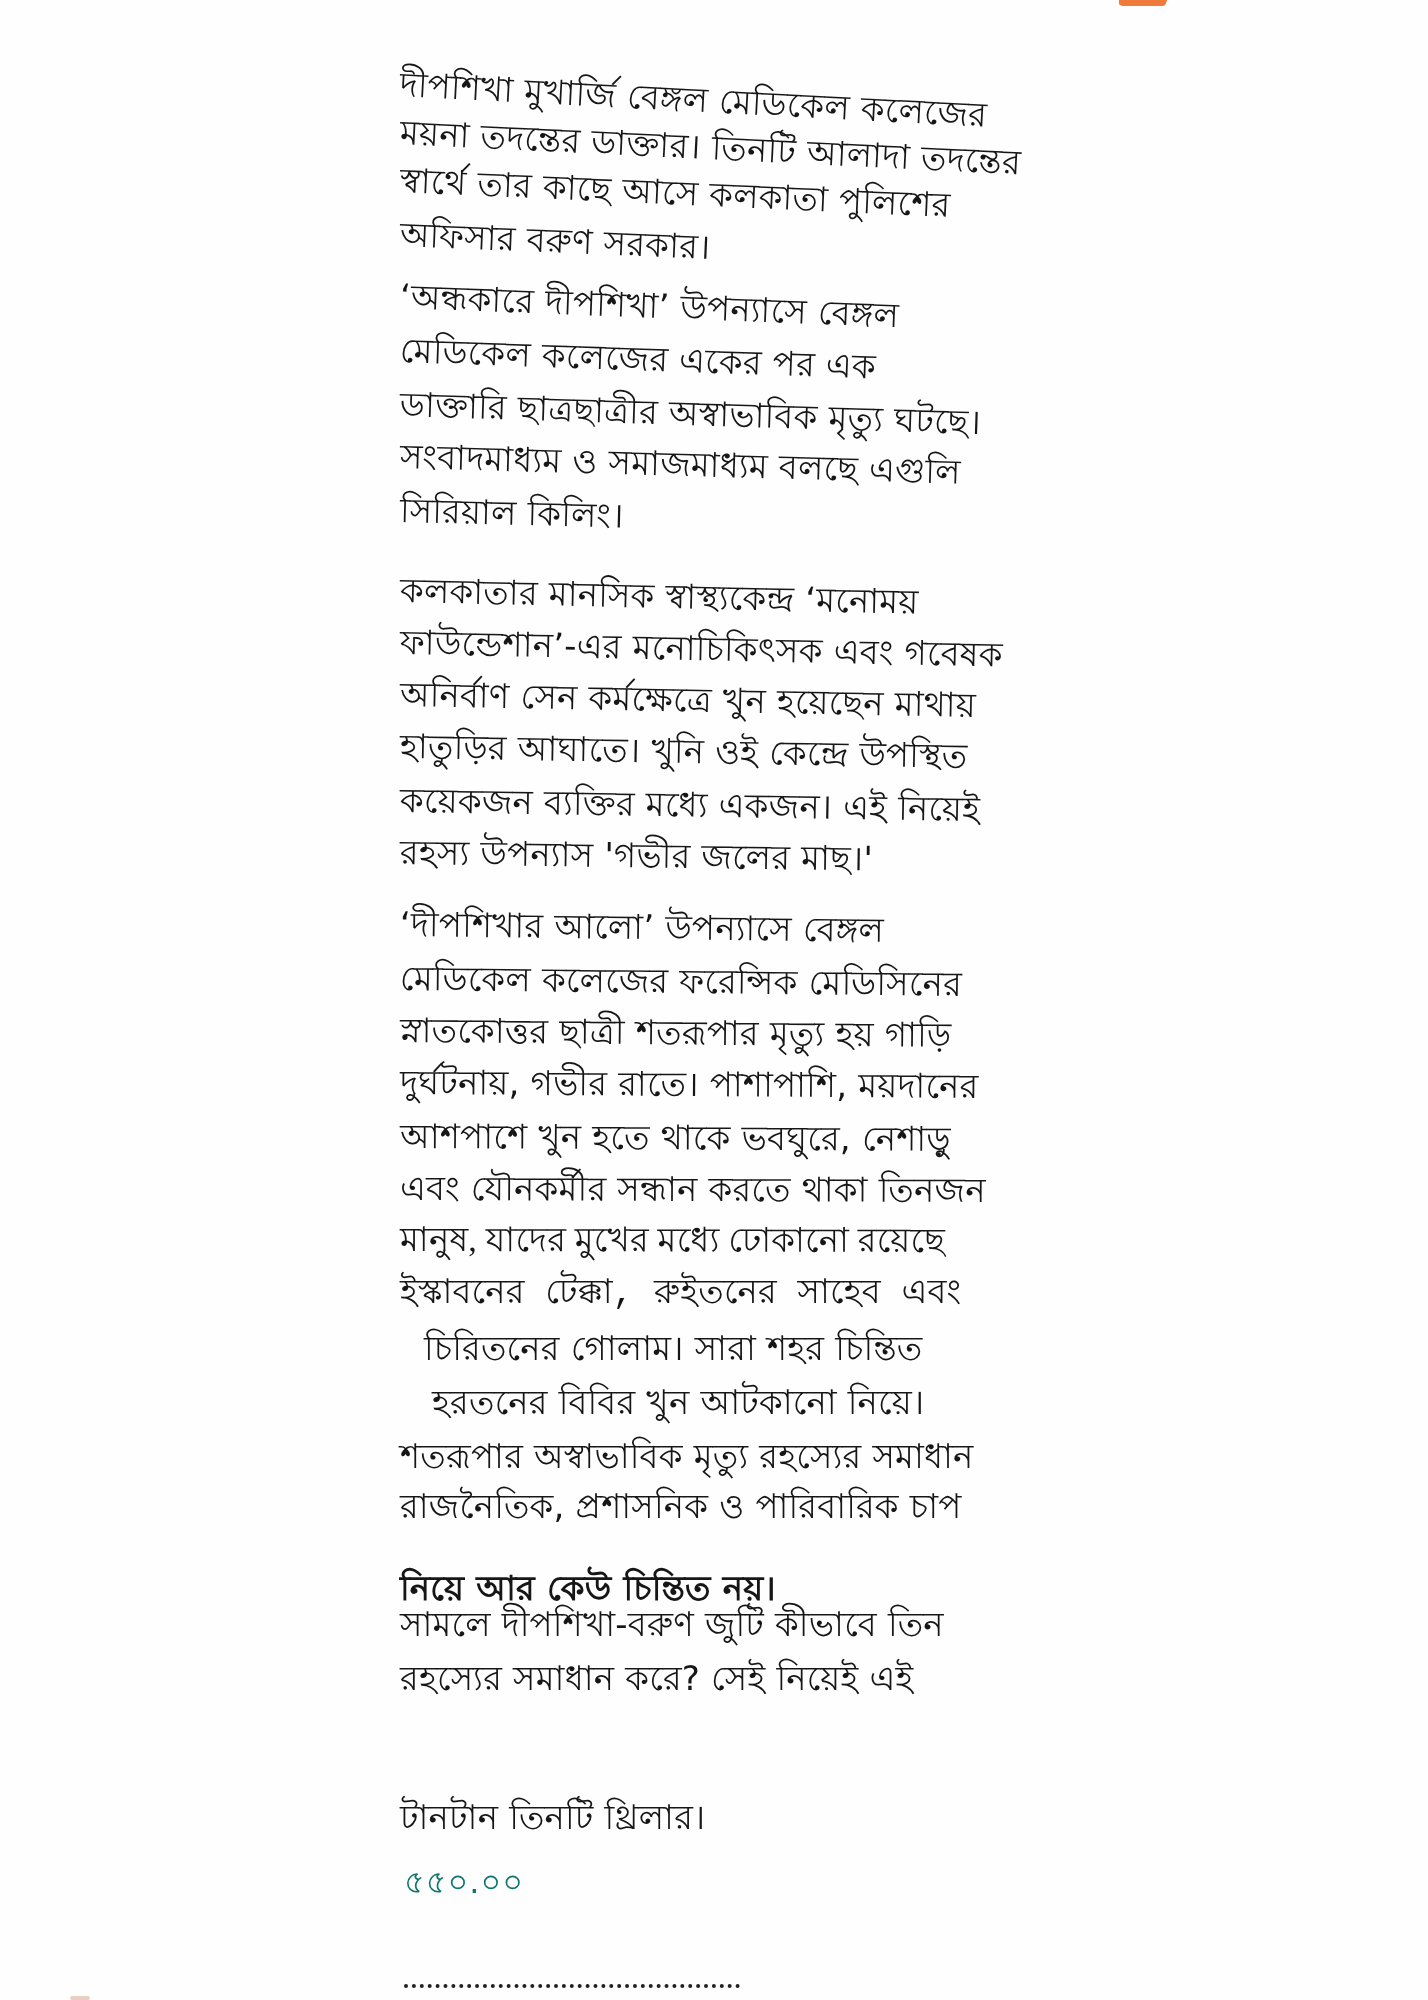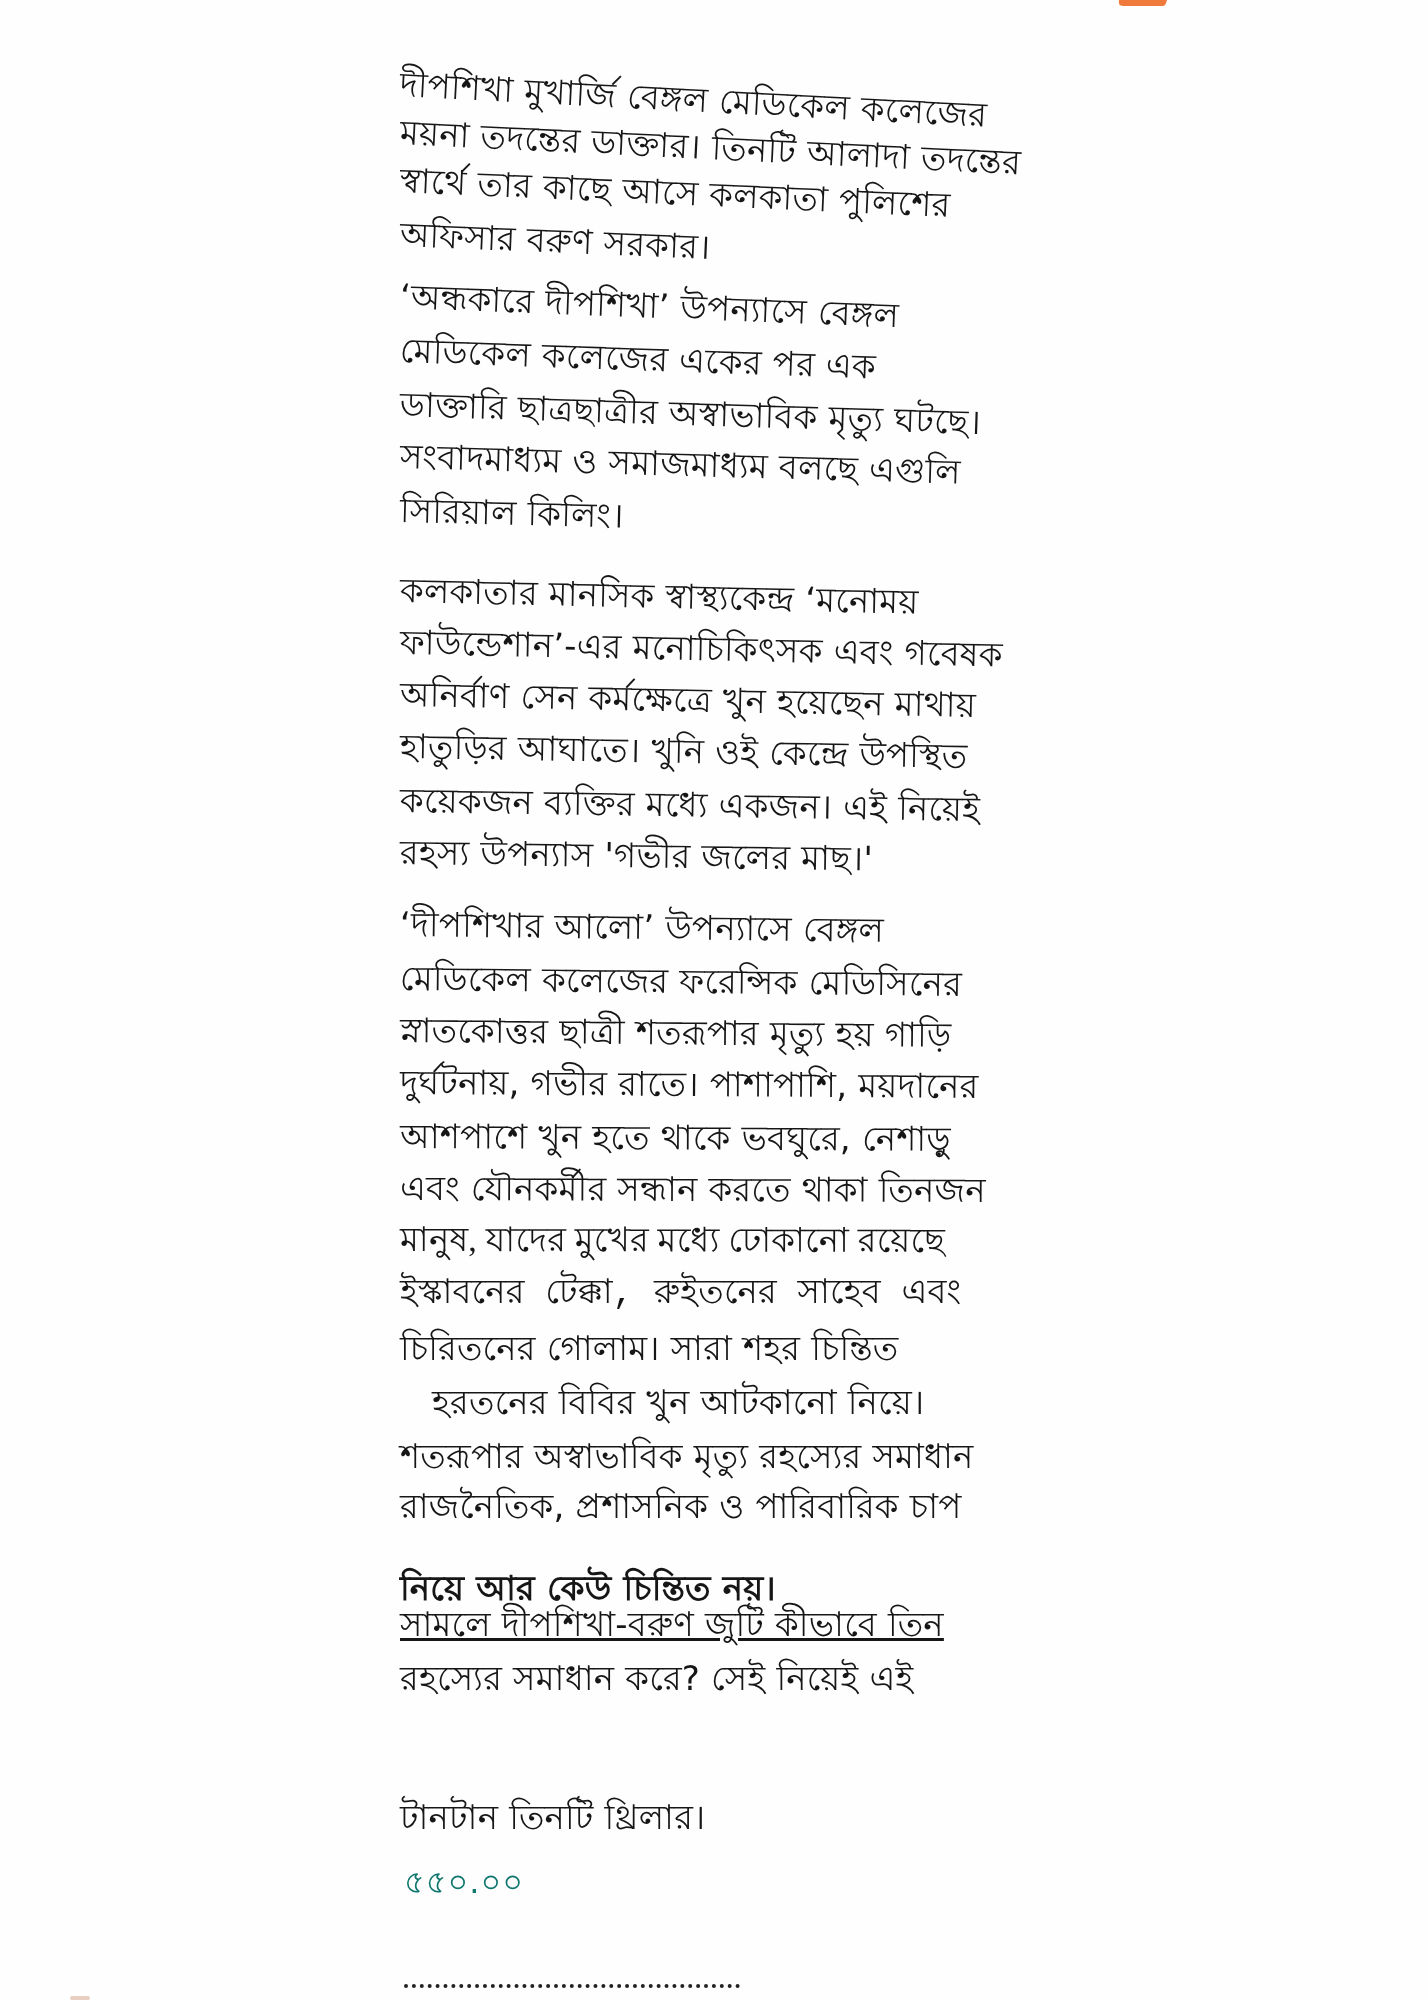--- a/index.html
+++ b/index.html
@@ -96,26 +96,26 @@
     <div class="line" style="top:780px; transform:rotate(0.9deg);">কয়েকজন ব্যক্তির মধ্যে একজন। এই নিয়েই</div>
     <div class="line" style="top:832px; transform:rotate(0.8deg);">রহস্য উপন্যাস 'গভীর জলের মাছ।'</div>
     <div class="line" style="top:904px; transform:rotate(0.7deg);">‘দীপশিখার আলো’ উপন্যাসে বেঙ্গল</div>
     <div class="line" style="top:958px; transform:rotate(0.6deg);">মেডিকেল কলেজের ফরেন্সিক মেডিসিনের</div>
     <div class="line" style="top:1010px; transform:rotate(0.5deg);">স্নাতকোত্তর ছাত্রী শতরূপার মৃত্যু হয় গাড়ি</div>
     <div class="line" style="top:1062px; transform:rotate(0.4deg);">দুর্ঘটনায়, গভীর রাতে। পাশাপাশি, ময়দানের</div>
     <div class="line" style="top:1116px; transform:rotate(0.3deg);">আশপাশে খুন হতে থাকে ভবঘুরে, নেশাড়ু</div>
     <div class="line" style="top:1168px; transform:rotate(0.2deg);">এবং যৌনকর্মীর সন্ধান করতে থাকা তিনজন</div>
     <div class="line" style="top:1220px; transform:rotate(0.1deg);font-family:Liberation Serif, serif;">মানুষ, যাদের মুখের মধ্যে ঢোকানো রয়েছে</div>
     <div class="line" style="top:1274px;font-family:Liberation Mono, monospace;">ইস্কাবনের টেক্কা, রুইতনের সাহেব এবং</div>
-    <div class="line" style="top:1328px;">চিরিতনের গোলাম। সারা শহর চিন্তিত</div>
+    <div class="line" style="top:1328px;margin-left:24px;">চিরিতনের গোলাম। সারা শহর চিন্তিত</div>
     <div class="line" style="top:1382px;margin-left:32px;">হরতনের বিবির খুন আটকানো নিয়ে।</div>
     <div class="line" style="top:1436px;text-align:center;">শতরূপার অস্বাভাবিক মৃত্যু রহস্যের সমাধান</div>
     <div class="line" style="top:1568px;font-weight:bold;">নিয়ে আর কেউ চিন্তিত নয়।</div>
     <div class="line" style="top:1486px;">রাজনৈতিক, প্রশাসনিক ও পারিবারিক চাপ</div>
-    <div class="line" style="top:1604px;text-decoration:underline;">সামলে দীপশিখা-বরুণ জুটি কীভাবে তিন</div>
+    <div class="line" style="top:1604px;">সামলে দীপশিখা-বরুণ জুটি কীভাবে তিন</div>
     <div class="line" style="top:1658px;">রহস্যের সমাধান করে? সেই নিয়েই এই</div>
     <div class="line" style="top:1797px;">টানটান তিনটি থ্রিলার।</div>
   </div>
 
   <div class="price">৫৫০.০০</div>
   <div class="dotted-rule"></div>
 
   <div class="corner-mark"></div>
 </div>
 

